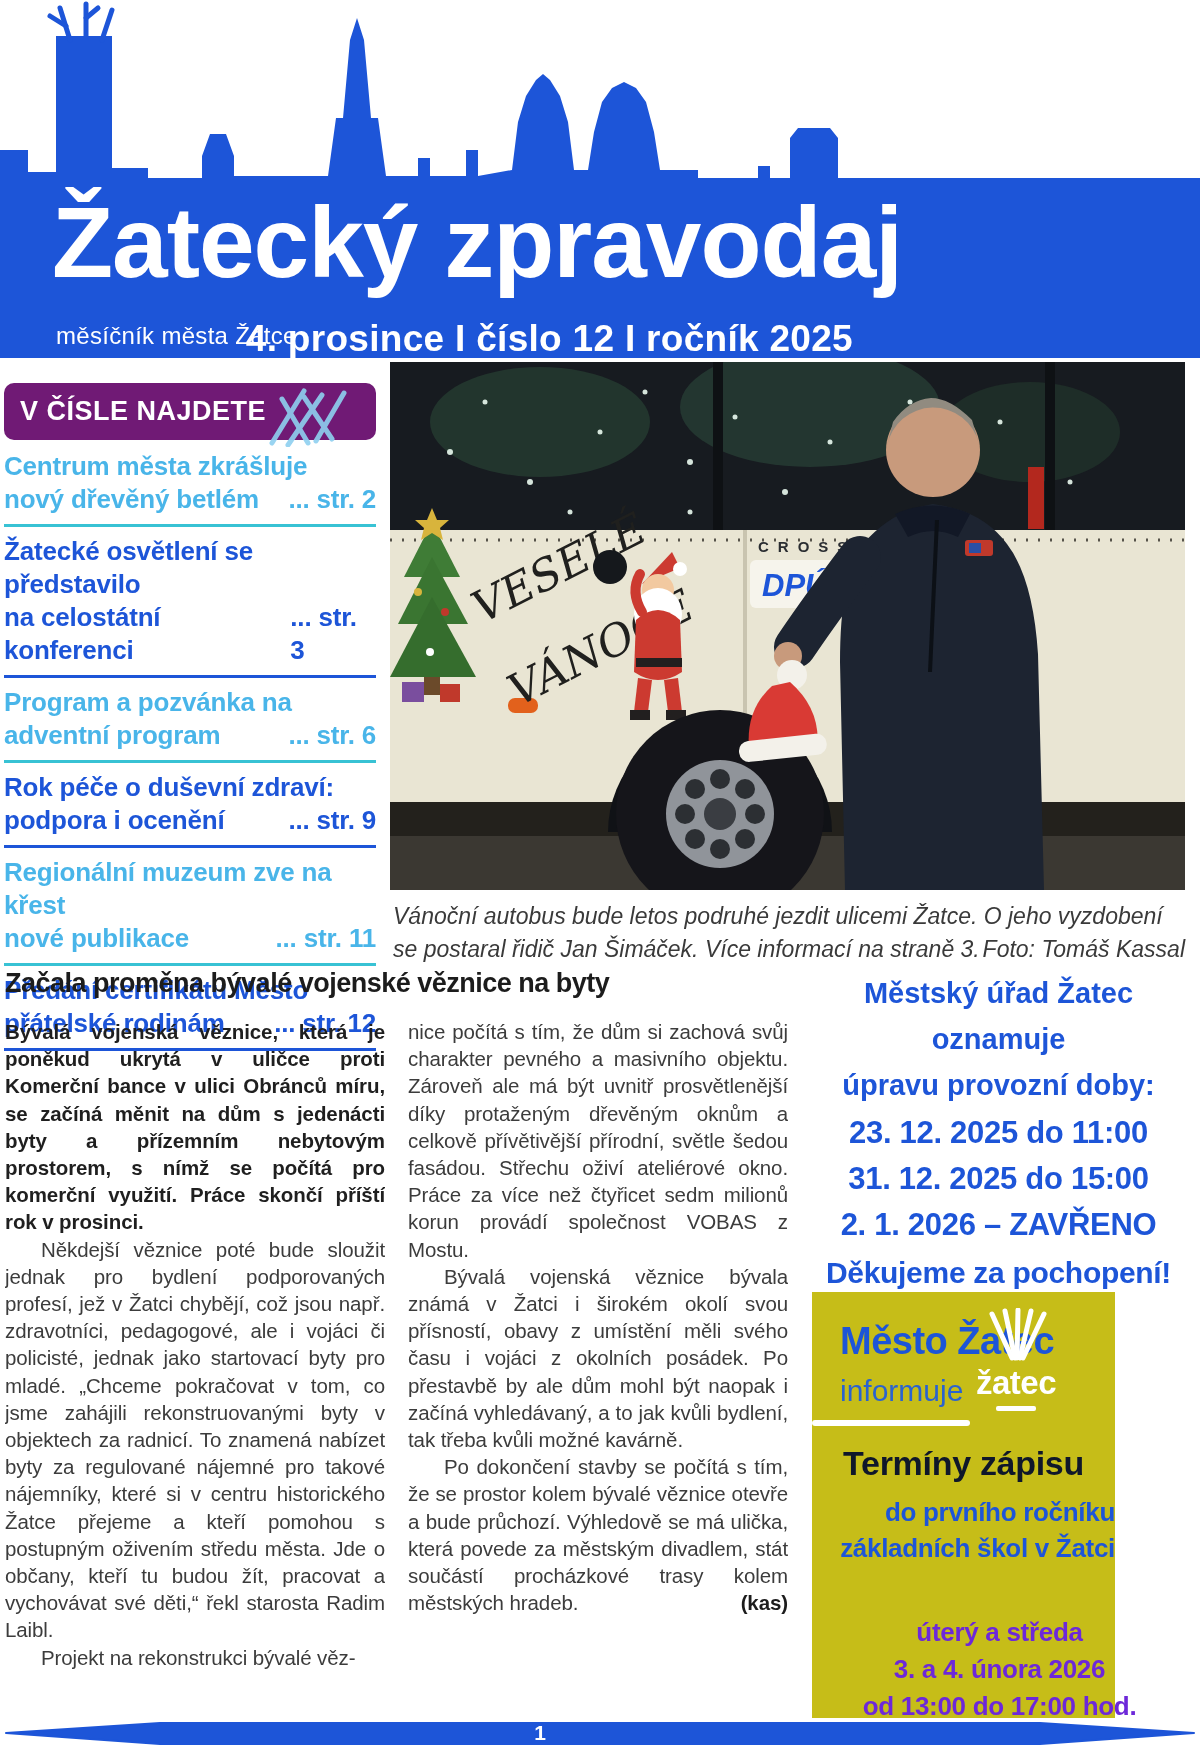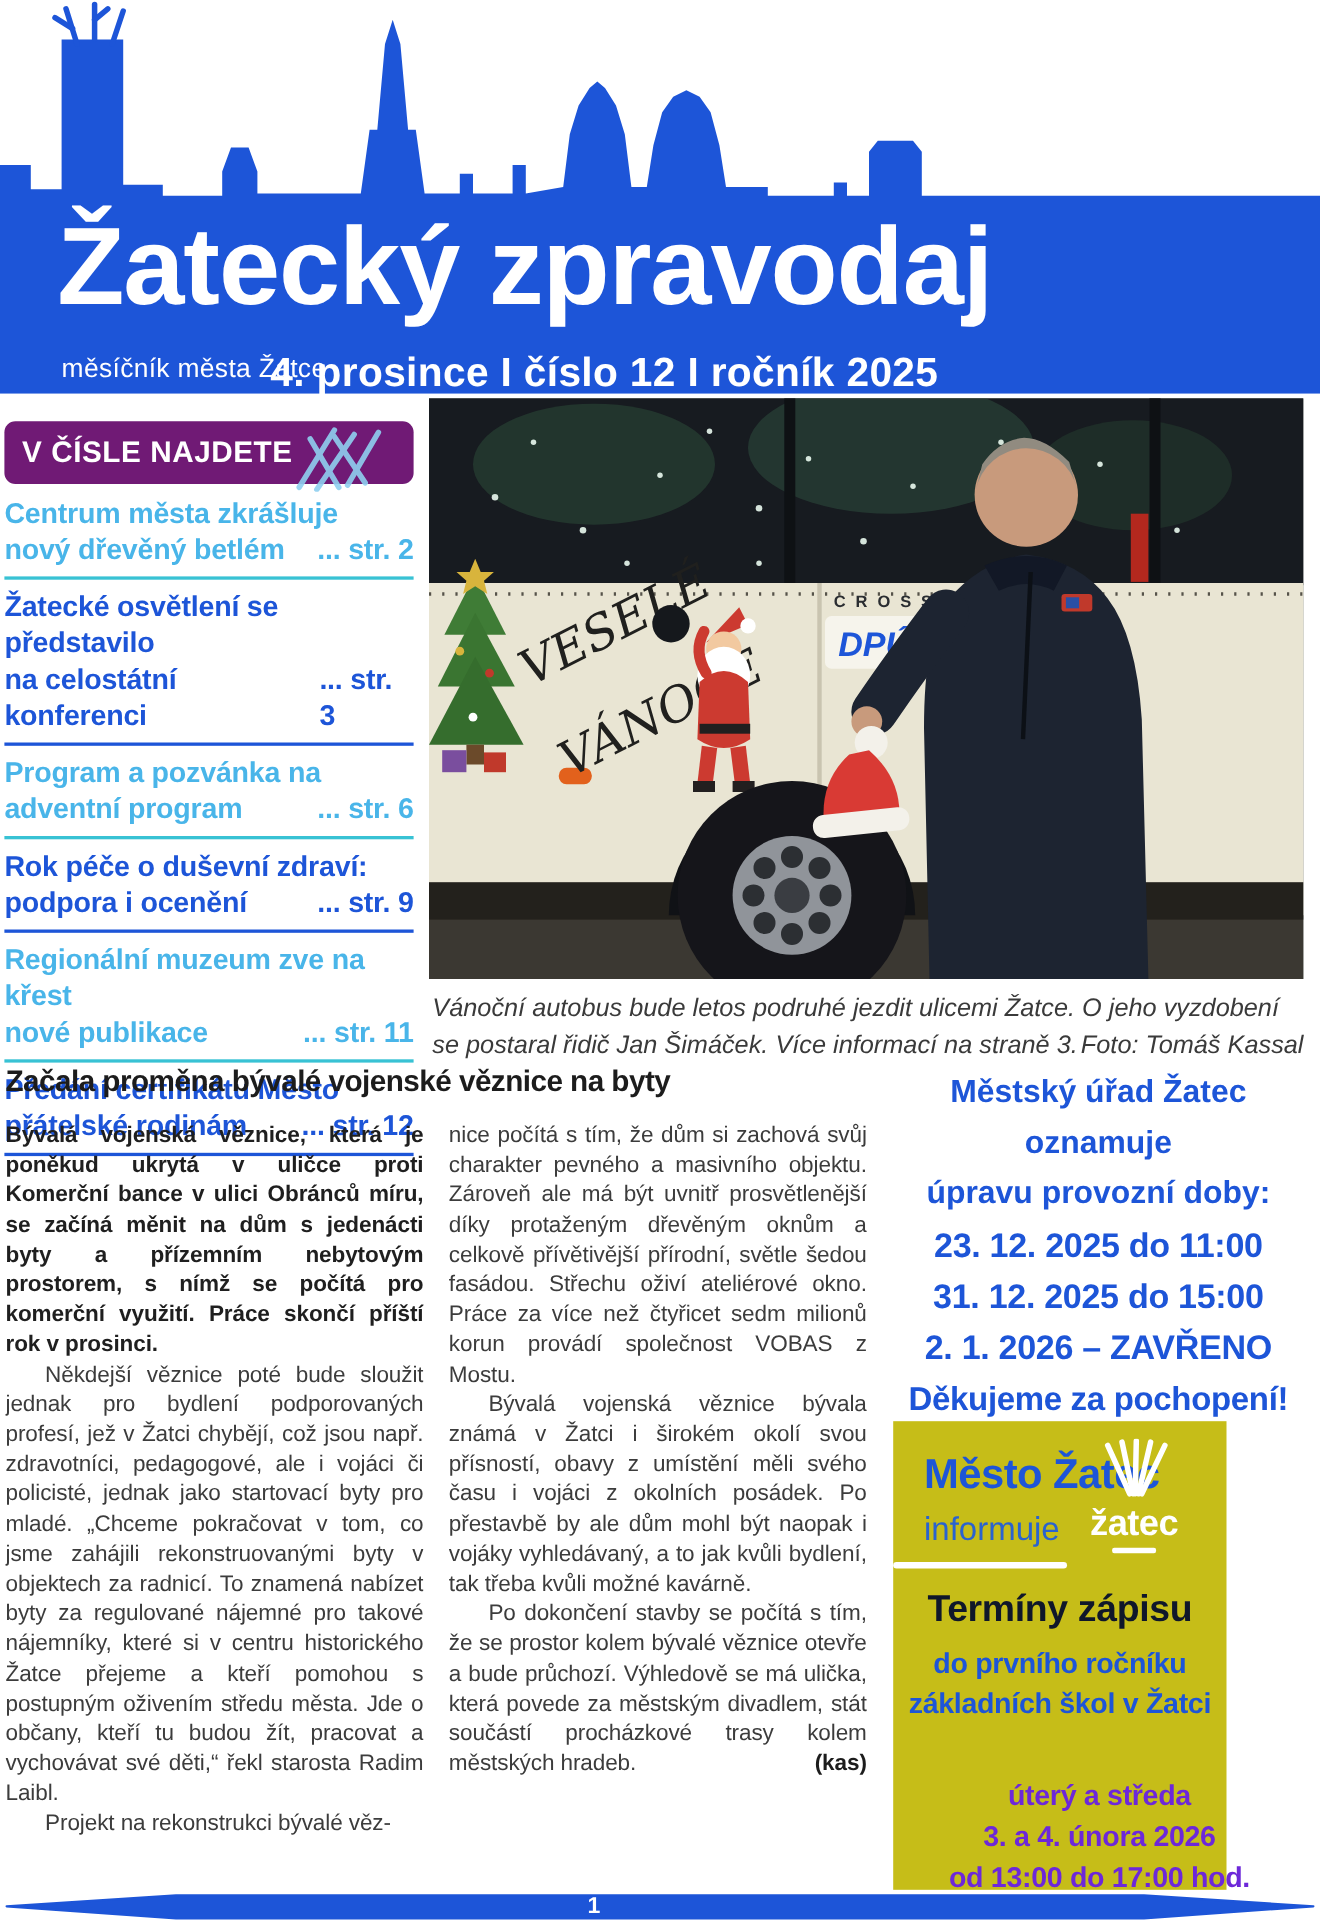--- a/index.html
+++ b/index.html
@@ -49,26 +49,26 @@
   .notice { position:absolute; left:812px; top:977px; width:373px; text-align:center; color:#1d55d8; font-weight:bold; }
   .notice .nl { font-size:29px; margin-bottom:13px; }
   .notice .hour { font-size:31px; margin-bottom:10px; letter-spacing:-.3px; }
   .notice .thanks { font-size:30px; margin-top:13px; letter-spacing:-.3px; }
 
   
   .infobox { position:absolute; left:812px; top:1292px; width:303px; height:426px; background:#c6bd18; }
   .ib-title { position:absolute; left:28px; top:28px; color:#1d55d8; font-size:38px; font-weight:bold; letter-spacing:-.5px; }
   .ib-sub { position:absolute; left:28px; top:82px; color:#2a63cf; font-size:30px; }
   .ib-rule { position:absolute; left:0; top:128px; width:158px; height:6px; background:#fff; border-radius:3px; }
-  .ib-logo { position:absolute; right:29px; top:16px; width:110px; text-align:center; }
+  .ib-logo { position:absolute; right:44px; top:16px; width:110px; text-align:center; }
   .ib-logo .word { color:#fff; font-size:33px; font-weight:bold; letter-spacing:-.5px; line-height:1; }
   .ib-logo .mini { width:40px; height:5px; background:#fff; margin:7px auto 0 auto; border-radius:2px; }
   .ib-heading { position:absolute; left:0; top:152px; width:100%; text-align:center;
       color:#0f172a; font-size:34px; font-weight:bold; letter-spacing:-.3px; }
-  .ib-lines { position:absolute; left:0; top:202px; width:100%; text-align:center;
+  .ib-lines { position:absolute; left:0; top:202px; width:100%; text-align:right;
       color:#1d55d8; font-size:26px; font-weight:bold; line-height:36px; letter-spacing:-.3px; }
   .ib-sched { position:absolute; left:0; top:322px; width:100%; text-align:center;
       color:#6d28d9; font-size:26px; font-weight:bold; line-height:37px; letter-spacing:-.3px;padding-left:36px; }
 
   
   .footer-bar { position:absolute; left:0; top:1720px; width:1200px; height:27px; }
   .page-num { position:absolute; left:0; top:1721px; width:1080px; text-align:center;
       color:#fff; font-size:21px; font-weight:bold; }
 </style>
 </head>
@@ -295,21 +295,21 @@
   </div>
 
   <div class="headline">Začala proměna bývalé vojenské věznice na byty</div>
   <div class="col col1">
       <p class="lead ">Bývalá vojenská věznice, která je poněkud ukrytá v uličce proti Komerční bance v ulici Obránců míru, se začíná měnit na dům s jedenácti byty a přízemním nebytovým prostorem, s nímž se počítá pro komerční využití. Práce skončí příští rok v prosinci.</p>
       <p class="ind">Někdejší věznice poté bude sloužit jednak pro bydlení podporovaných profesí, jež v Žatci chybějí, což jsou např. zdravotníci, pedagogové, ale i vojáci či policisté, jednak jako startovací byty pro mladé. „Chceme pokračovat v tom, co jsme zahájili rekonstruovanými byty v objektech za radnicí. To znamená nabízet byty za regulované nájemné pro takové nájemníky, které si v centru historického Žatce přejeme a kteří pomohou s postupným oživením středu města. Jde o občany, kteří tu budou žít, pracovat a vychovávat své děti,“ řekl starosta Radim Laibl.</p>
       <p class="ind">Projekt na rekonstrukci bývalé věz-</p>
     </div>
   <div class="col col2">
       <p>nice počítá s tím, že dům si zachová svůj charakter pevného a masivního objektu. Zároveň ale má být uvnitř prosvětlenější díky protaženým dřevěným oknům a celkově přívětivější přírodní, světle šedou fasádou. Střechu oživí ateliérové okno. Práce za více než čtyřicet sedm milionů korun provádí společnost VOBAS z Mostu.</p>
-      <p class="ind">Bývalá vojenská věznice bývala známá v Žatci i širokém okolí svou přísností, obavy z umístění měli svého času i vojáci z okolních posádek. Po přestavbě by ale dům mohl být naopak i vojáky vyhledávaný, a to jak kvůli bydlení, tak třeba kvůli možné kavárně.</p>
+      <p class="ind">Bývalá vojenská věznice bývala známá v Žatci i širokém okolí svou přísností, obavy z umístění měli svého času i vojáci z okolních posádek. Po přestavbě by ale dům mohl být naopak i začíná vyhledávaný, a to jak kvůli bydlení, tak třeba kvůli možné kavárně.</p>
       <p class="ind">Po dokončení stavby se počítá s tím, že se prostor kolem bývalé věznice otevře a bude průchozí. Výhledově se má ulička, která povede za městským divadlem, stát součástí procházkové trasy kolem městských hradeb.<span class="byline"> (kas)</span></p>
     </div>
 
   <div class="notice">
     <div class="nl">Městský úřad Žatec</div>
     <div class="nl">oznamuje</div>
     <div class="nl">úpravu provozní doby:</div>
     <div id="notice-hours">
         <div class="hour">23. 12. 2025 do 11:00</div>
         <div class="hour">31. 12. 2025 do 15:00</div>

